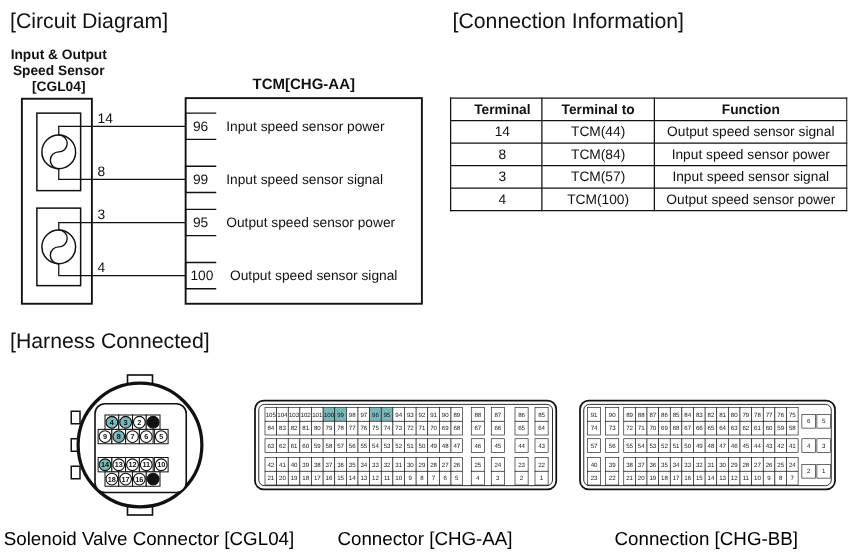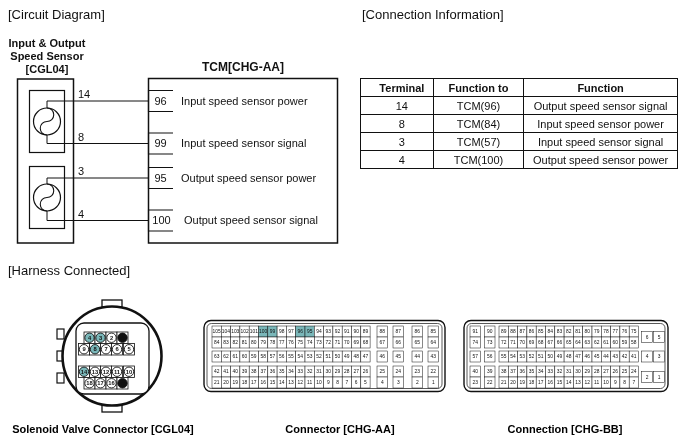--- a/index.html
+++ b/index.html
@@ -1,20 +1,20 @@
 <!DOCTYPE html>
 <html><head>
 <meta charset="utf-8">
 <style>
   html,body{margin:0;padding:0;}
   body{width:678px;height:446px;background:#ffffff;position:relative;overflow:hidden;
        font-family:"Liberation Sans", sans-serif;color:#111;}
   .abs{position:absolute;}
-  .sec-title{font-size:13px;color:#111;white-space:nowrap;}
-  .clabel{font-size:11px;font-weight:bold;text-align:center;white-space:nowrap;color:#000;}
+  .sec-title{font-size:17px;color:#111;white-space:nowrap;}
+  .clabel{font-size:15px;font-weight:normal;text-align:center;white-space:nowrap;color:#000;}
   svg{position:absolute;}
   svg text{font-family:"Liberation Sans", sans-serif;fill:#111;}
   .lbl{font-size:11px;}
   .blbl{font-size:11px;font-weight:bold;}
   .blbl12{font-size:12px;font-weight:bold;}
   #conn-table{position:absolute;left:360px;top:78px;border-collapse:collapse;
               font-size:11px;color:#111;background:#fff;}
   #conn-table th,#conn-table td{border:1px solid #111;height:17px;padding:0 4px;
               text-align:center;vertical-align:middle;white-space:nowrap;}
   #conn-table th{font-weight:bold;}
@@ -73,28 +73,28 @@
   <text x="181" y="74.5" class="lbl">Input speed sensor power</text>
   <text x="181" y="117" class="lbl">Input speed sensor signal</text>
   <text x="181" y="151.5" class="lbl">Output speed sensor power</text>
   <text x="184" y="194" class="lbl">Output speed sensor signal</text>
 </svg>
 
 <table id="conn-table">
     <thead>
       <tr>
         <th class="c0">Terminal</th>
-        <th class="c1">Function to</th>
+        <th class="c1">Terminal to</th>
         <th class="c2">Function</th>
       </tr>
     </thead>
     <tbody>
       <tr>
         <td class="c0">14</td>
-        <td class="c1">TCM(96)</td>
+        <td class="c1">TCM(44)</td>
         <td class="c2">Output speed sensor signal</td>
       </tr>
       <tr>
         <td class="c0">8</td>
         <td class="c1">TCM(84)</td>
         <td class="c2">Input speed sensor power</td>
       </tr>
       <tr>
         <td class="c0">3</td>
         <td class="c1">TCM(57)</td>

